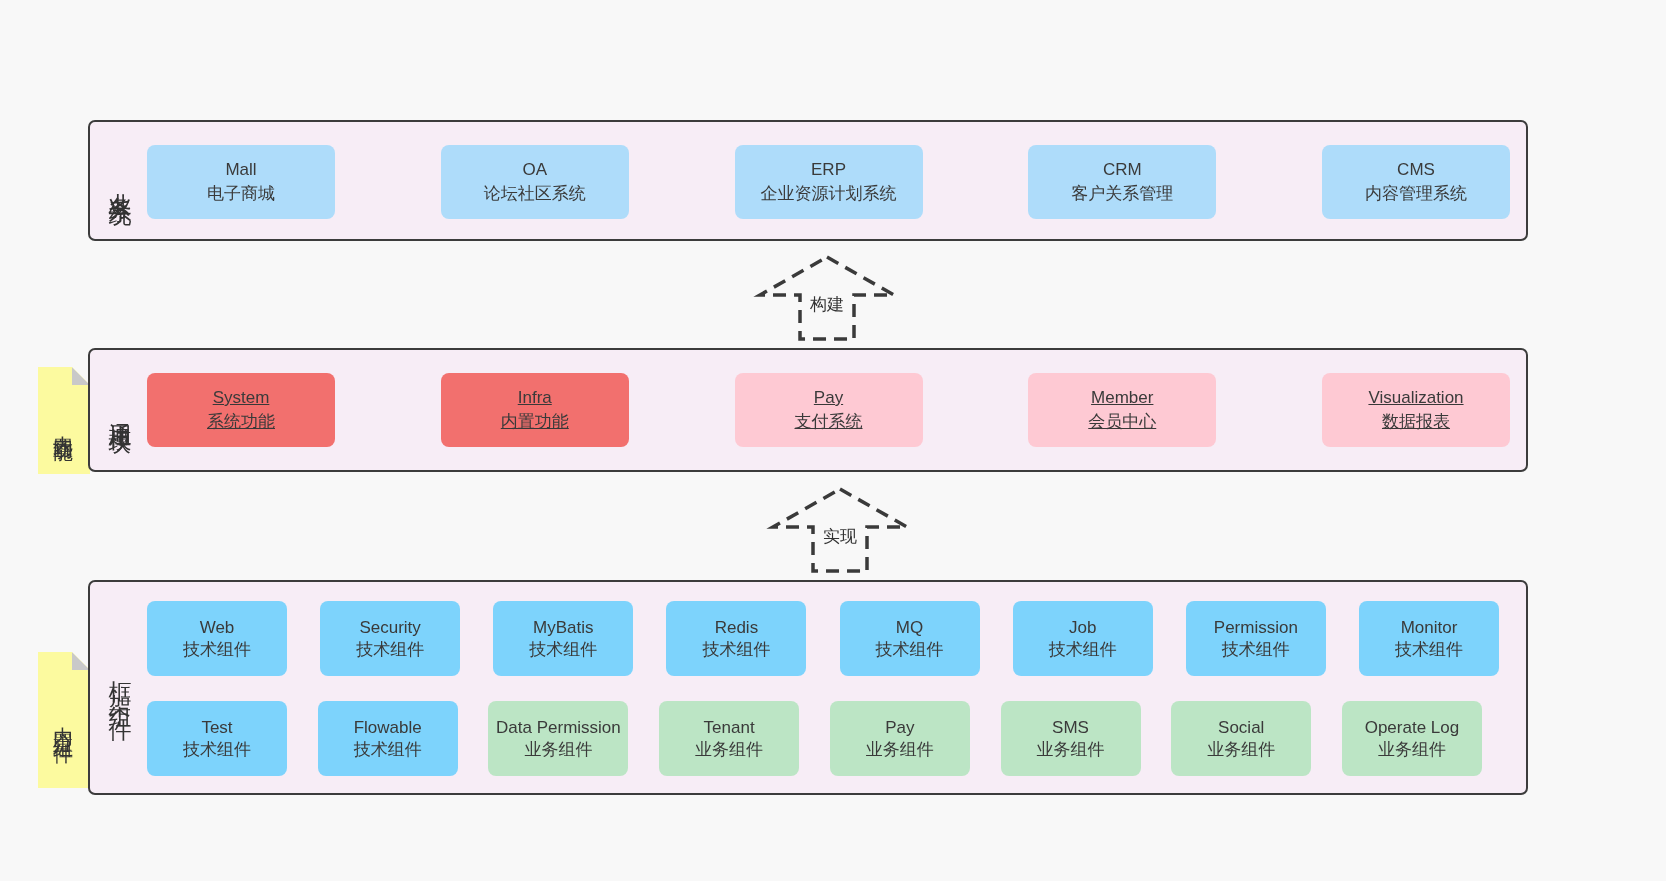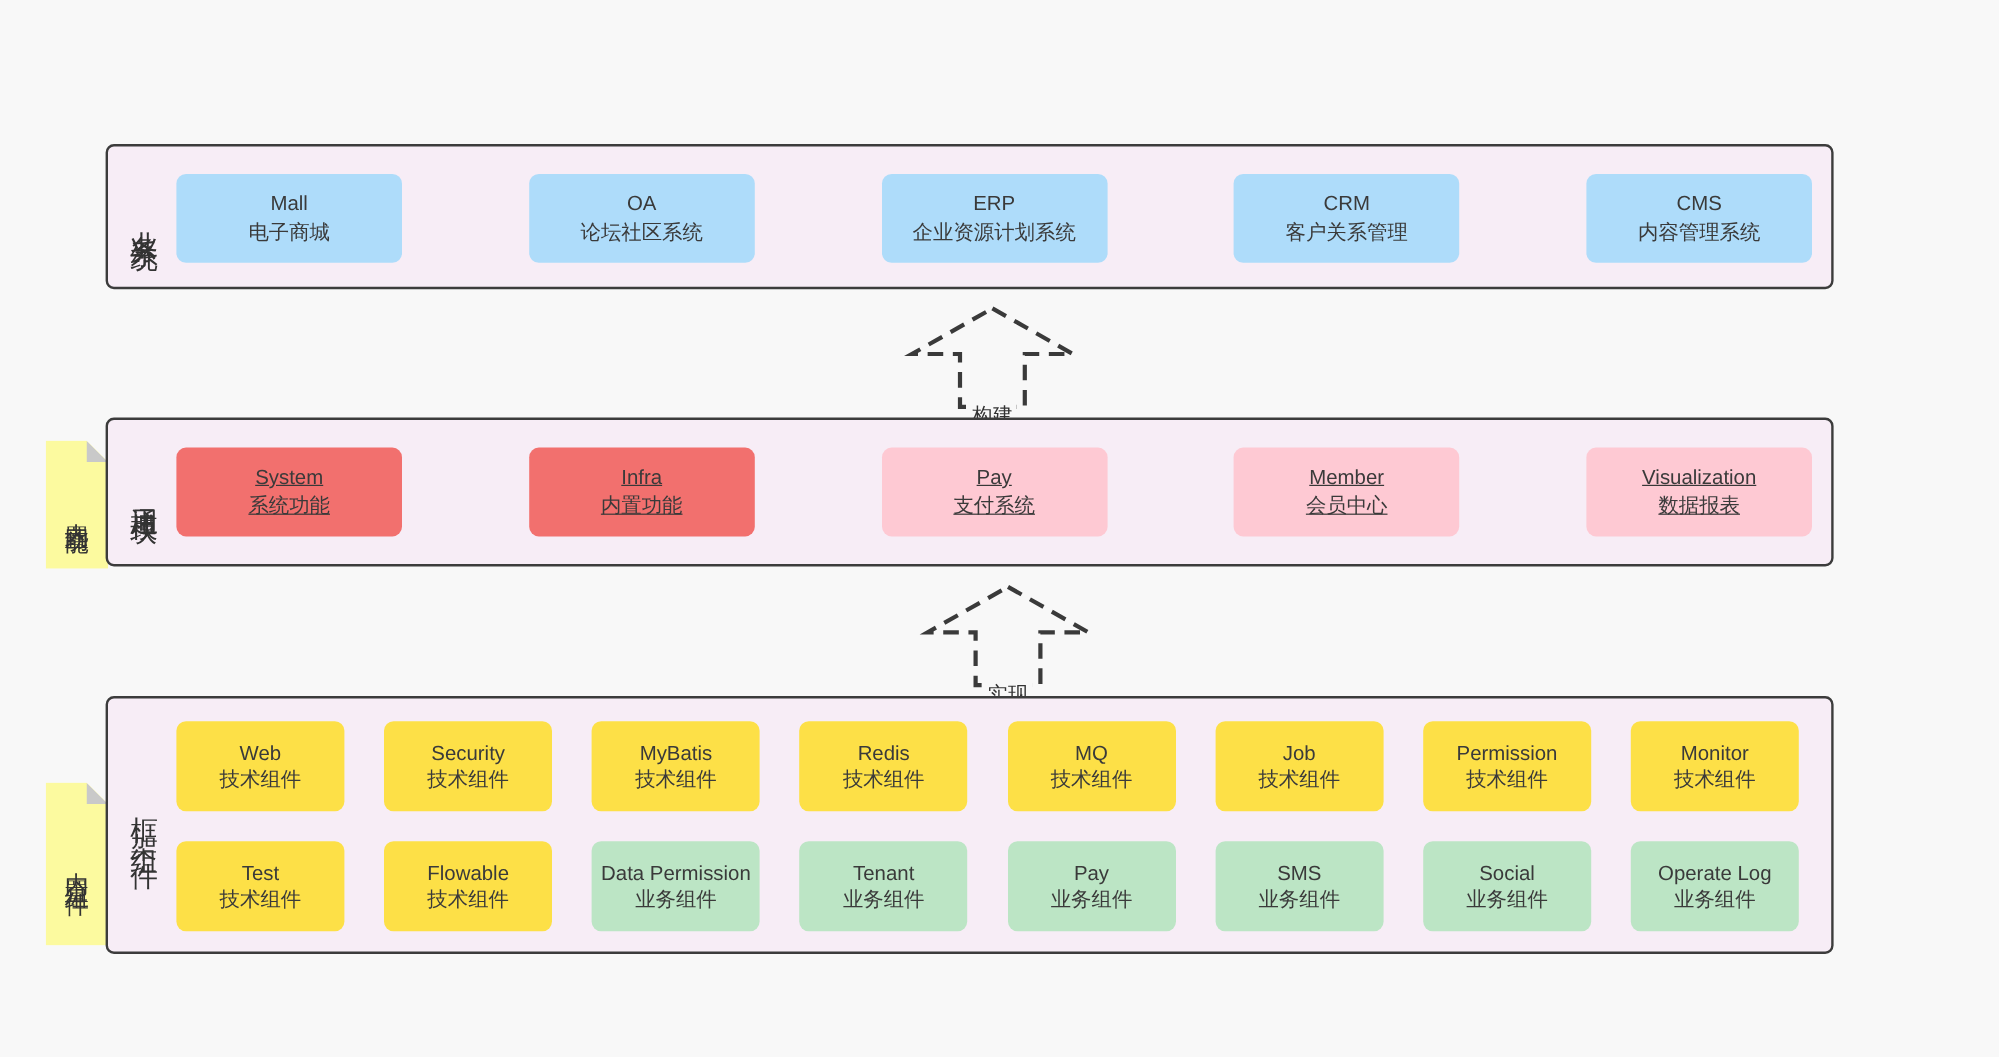--- a/index.html
+++ b/index.html
@@ -28,33 +28,33 @@
     font-size:23px;color:#333;letter-spacing:3px;
   }
   .panel-framework .panel-label{letter-spacing:13px;}
   .boxrow{
     position:absolute;left:57px;right:16px;
     display:flex;justify-content:space-between;
   }
   .panel-business .boxrow{top:23px;}
   .panel-common .boxrow{top:23px;text-decoration:underline;}
   .panel-framework .boxrow.r1{top:19px;right:27px;}
-  .panel-framework .boxrow.r2{top:119px;right:27px;}
+  .panel-framework .boxrow.r2{top:119px;right:44px;}
   .box{
     width:188px;height:74px;
     border-radius:8px;
     display:flex;flex-direction:column;align-items:center;justify-content:center;
     text-align:center;font-size:17px;line-height:24px;color:#3a3a3a;
     box-sizing:border-box;padding:16px 4px;
   }
   .panel-framework .box{width:140px;height:75px;line-height:22px;}
   .box.blue{background:#aedcfa;}
   .box.red{background:#f2706e;}
   .box.pink{background:#fec9d3;}
-  .box.green{background:#fde047;}
+  .box.green{background:#7dd3fc;}
   .box.green-light{background:#bce5c5;}
   .note{
     position:absolute;left:38px;width:52px;
     background:#fcfa9f;
     clip-path:polygon(0 0,calc(100% - 18px) 0,100% 18px,100% 100%,0 100%);
     display:flex;align-items:center;justify-content:center;
     z-index:0;
   }
   .note-common{top:367px;height:107px;}
   .note-framework{top:652px;height:136px;}
@@ -70,21 +70,21 @@
   }
   .note-framework .note-label{letter-spacing:6px;}
   .panel{z-index:1;}
   .arrow{position:absolute;width:150px;height:90px;z-index:0;}
   .arrow-build{left:752px;top:253px;}
   .arrow-implement{left:765px;top:485px;}
   .arrow svg{display:block;width:150px;height:90px;}
   .arrow .arrow-label{
     position:absolute;left:50%;top:40px;transform:translateX(-50%);
     background:#f8f8f8;padding:0 3px;
-    font-size:17px;color:#333;white-space:nowrap;margin-top:42px;
+    font-size:17px;color:#333;white-space:nowrap;
   }
 </style>
 </head>
 <body>
 
 <div class="note note-common">
   <span class="fold"></span>
   <span class="note-label">内置功能</span>
 </div>
 <div class="note note-framework">

